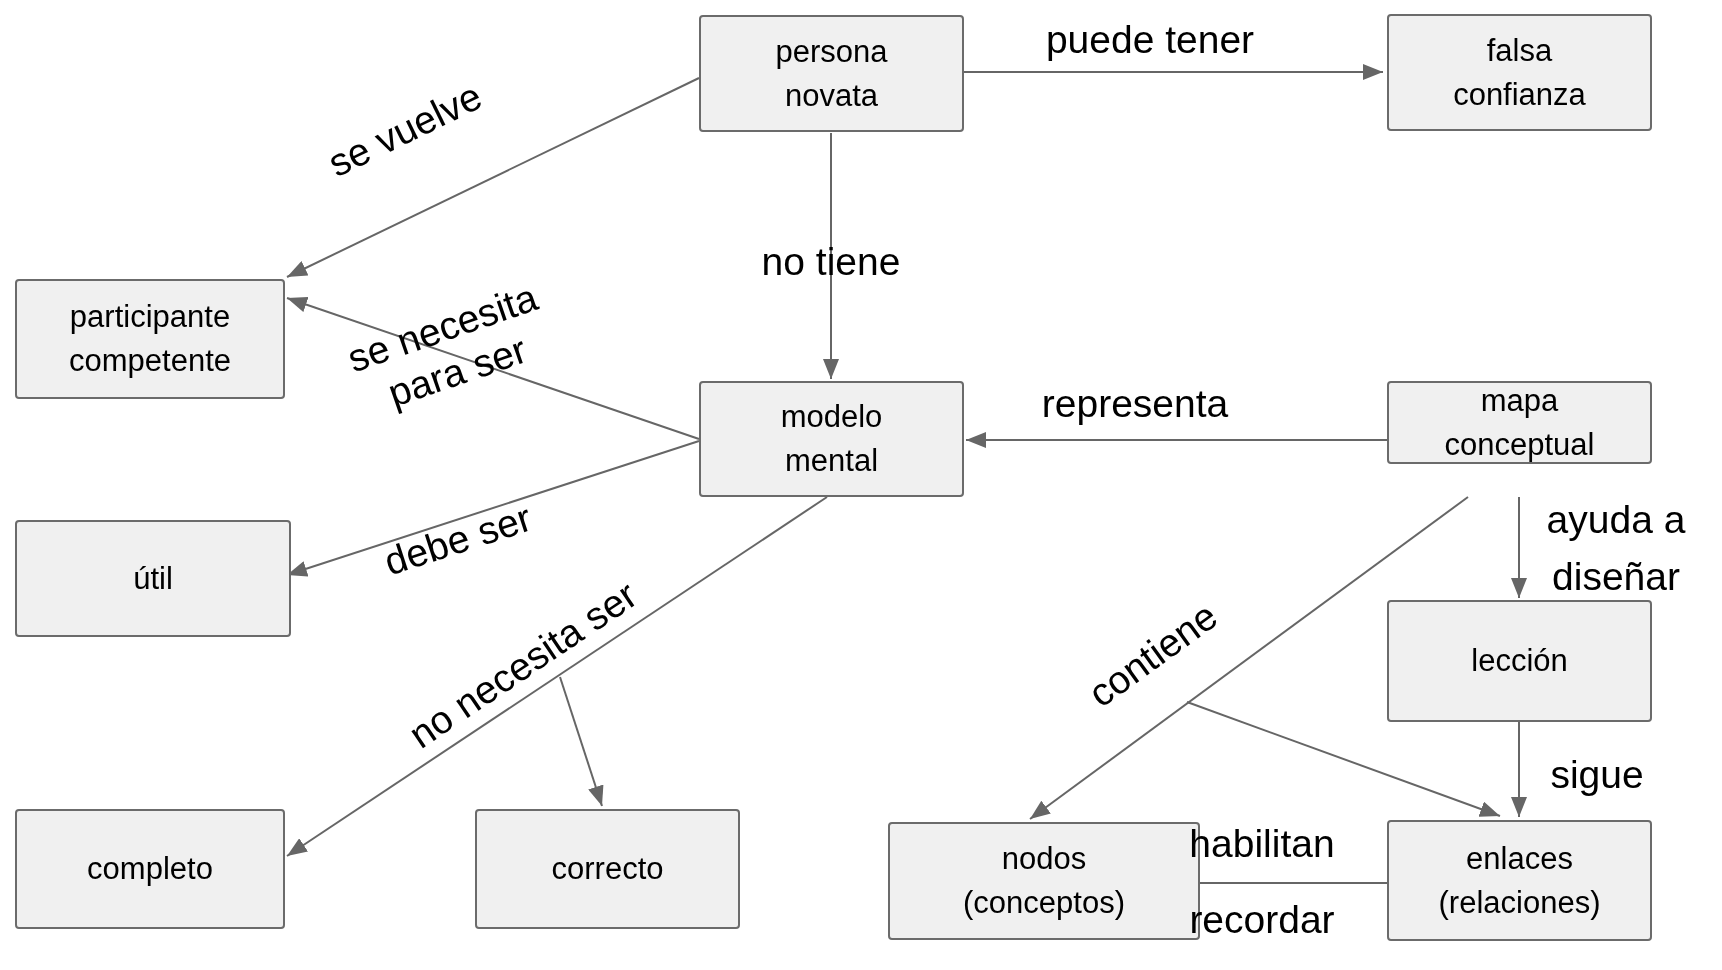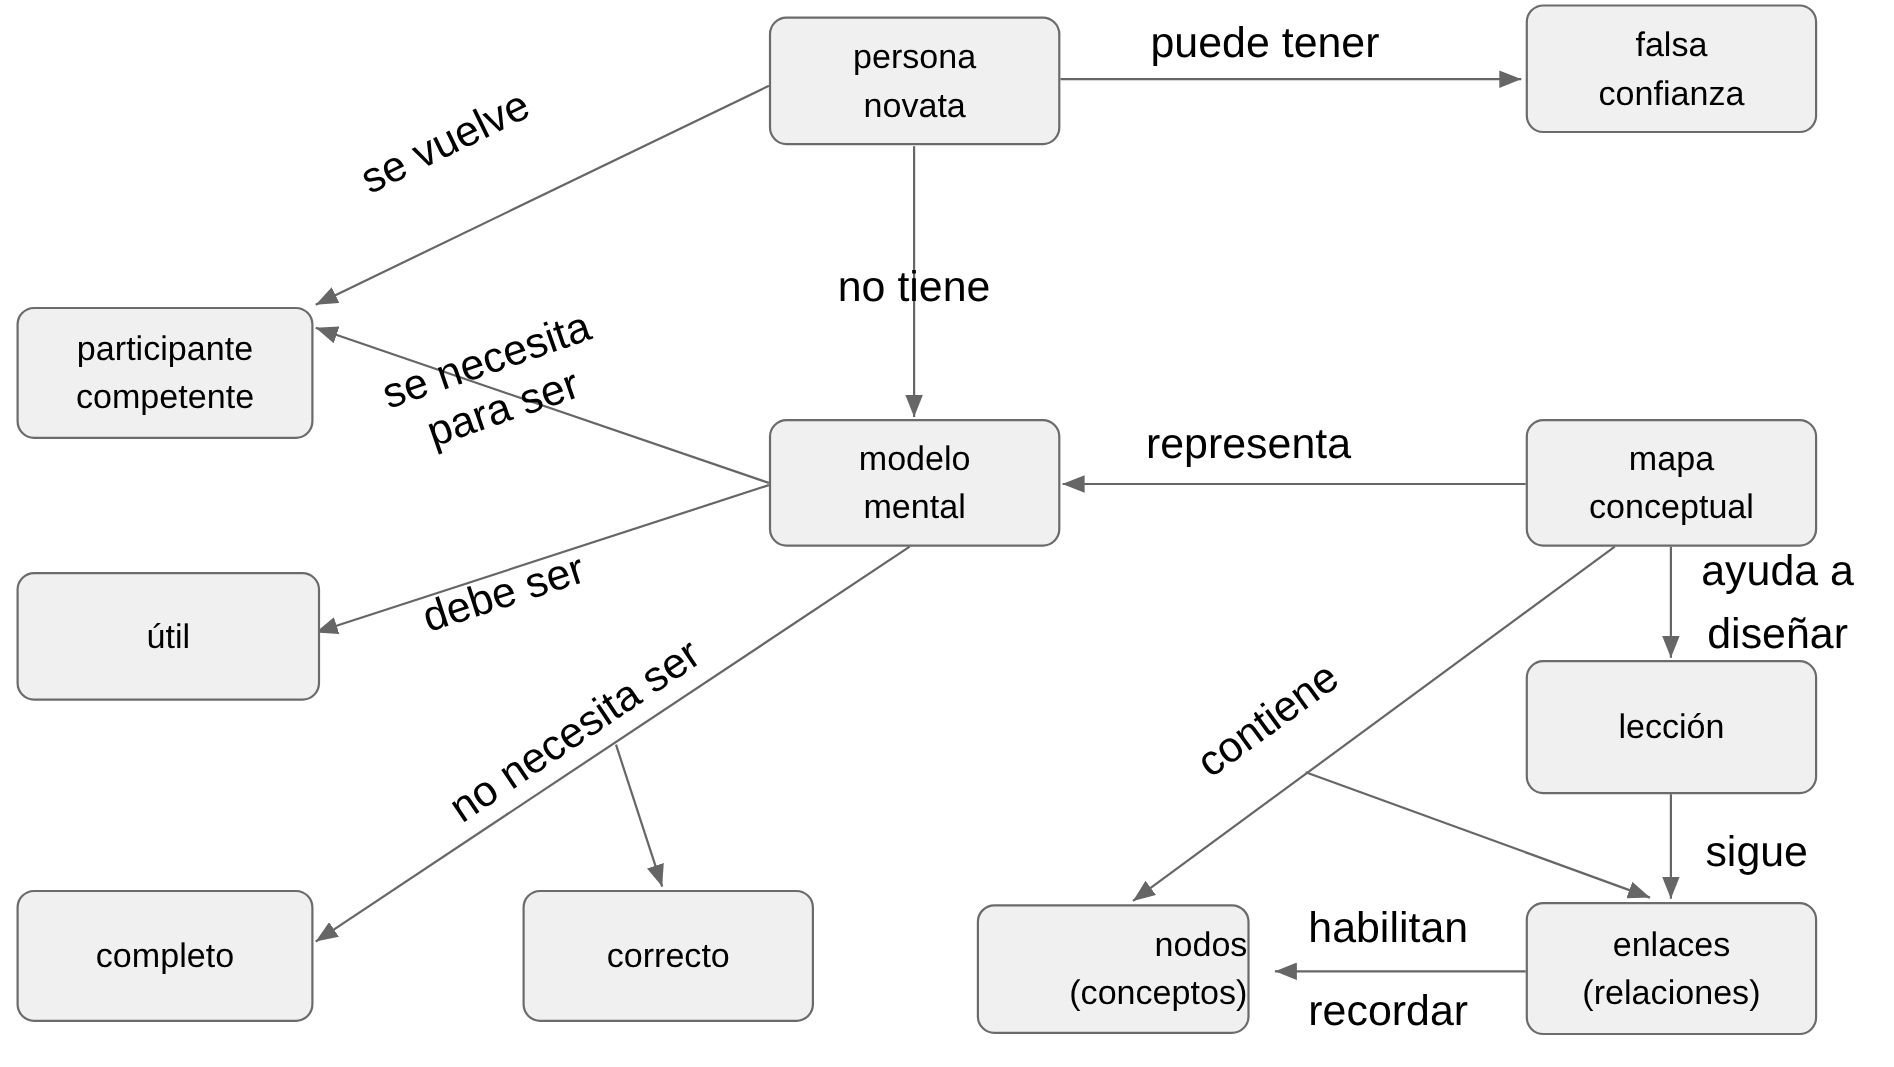--- a/index.html
+++ b/index.html
@@ -9,21 +9,21 @@
     background:#ffffff;
     overflow:hidden;
     font-family:"Liberation Sans", sans-serif;
   }
   .canvas svg{position:absolute;left:0;top:0;width:1722px;height:970px;}
   .node{
     position:absolute;
     box-sizing:border-box;
     background:var(--node-fill,#f0f0f0);
     border:2px solid var(--node-border,#6b6b6b);
-    border-radius:16px;
+    border-radius:4px;
     display:flex;
     flex-direction:column;
     align-items:center;
     justify-content:center;
     text-align:center;
     font-size:31px;
     line-height:44px;
     color:var(--text-color,#000000);
   }
   .elabel{
@@ -59,49 +59,49 @@
         <line x1="1187" y1="702" x2="1500" y2="816" stroke="#666666" stroke-width="2" marker-end="url(#arrow)"></line>
         <line x1="1519" y1="722" x2="1519" y2="817" stroke="#666666" stroke-width="2" marker-end="url(#arrow)"></line>
         <line x1="1387" y1="883" x2="1159" y2="883" stroke="#666666" stroke-width="2" marker-end="url(#arrow)"></line>
       </g>
   </svg>
   <div id="node-layer">
       <div class="node" style="left: 699px; top: 15px; width: 265px; height: 117px;">
         <span>persona</span>
         <span>novata</span>
       </div>
-      <div class="node" style="left: 1387px; top: 4px; width: 265px; height: 117px;">
+      <div class="node" style="left: 1387px; top: 14px; width: 265px; height: 117px;">
         <span>falsa</span>
         <span>confianza</span>
       </div>
       <div class="node" style="left: 15px; top: 232px; width: 270px; height: 120px; margin-top: 47px;">
         <span>participante</span>
         <span>competente</span>
       </div>
       <div class="node" style="left: 699px; top: 381px; width: 265px; height: 116px;">
         <span>modelo</span>
         <span>mental</span>
       </div>
-      <div class="node" style="left: 1387px; top: 381px; width: 265px; height: 116px; text-align: right;">
+      <div class="node" style="left: 1387px; top: 381px; width: 265px; height: 83px; text-align: right;">
         <span>mapa</span>
         <span>conceptual</span>
       </div>
       <div class="node" style="left: 15px; top: 520px; width: 276px; height: 117px;">
         <span>útil</span>
       </div>
       <div class="node" style="left: 1387px; top: 600px; width: 265px; height: 122px;">
         <span>lección</span>
       </div>
       <div class="node" style="left: 15px; top: 809px; width: 270px; height: 120px;">
         <span>completo</span>
       </div>
       <div class="node" style="left: 475px; top: 809px; width: 265px; height: 120px;">
         <span>correcto</span>
       </div>
-      <div class="node" style="left: 888px; top: 822px; width: 248px; height: 118px; align-items: flex-end;">
+      <div class="node" style="left: 888px; top: 822px; width: 312px; height: 118px;">
         <span>nodos</span>
         <span>(conceptos)</span>
       </div>
       <div class="node" style="left: 1387px; top: 820px; width: 265px; height: 121px;">
         <span>enlaces</span>
         <span>(relaciones)</span>
       </div>
     </div>
   <div id="label-layer">
       <div class="elabel" style="left: 1150px; top: 40px; transform: translate(-50%, -50%) rotate(0deg);"><span>puede tener</span></div>

